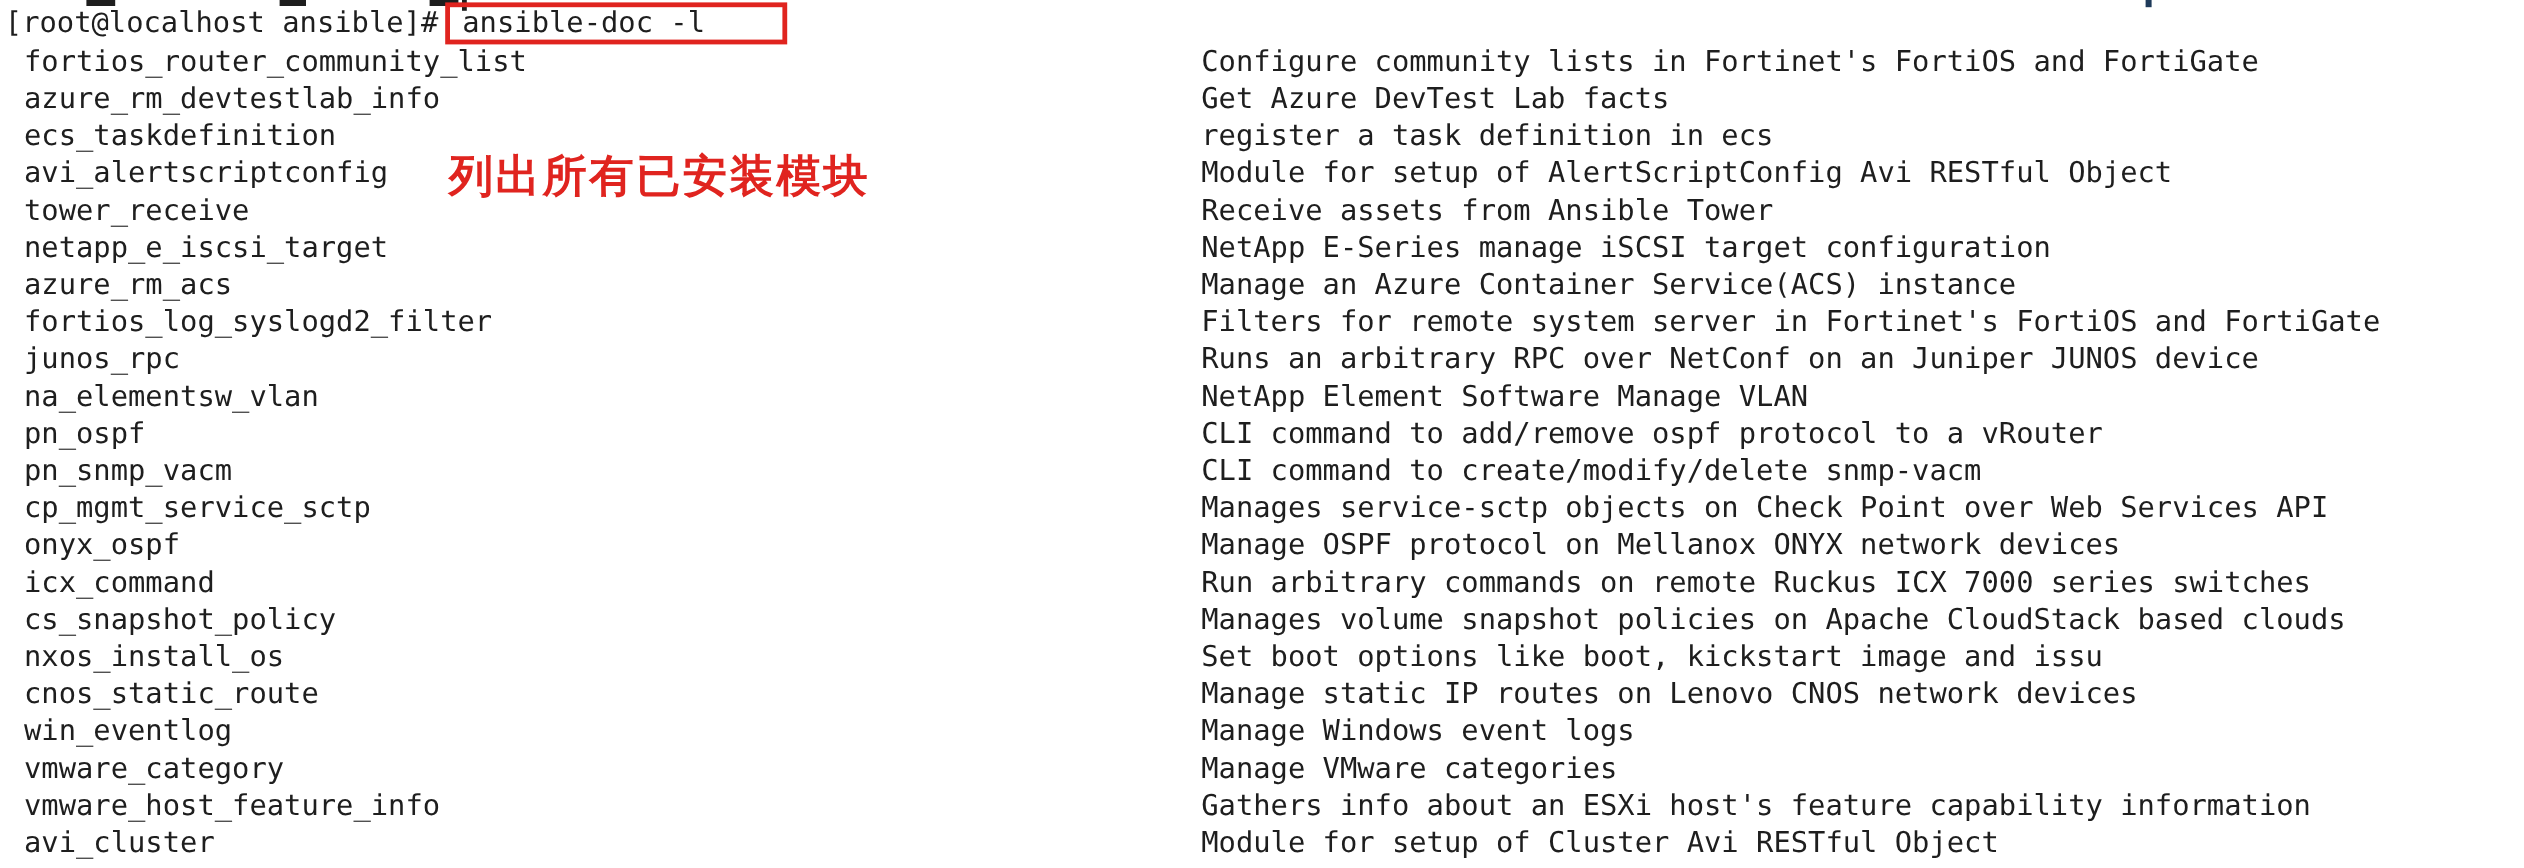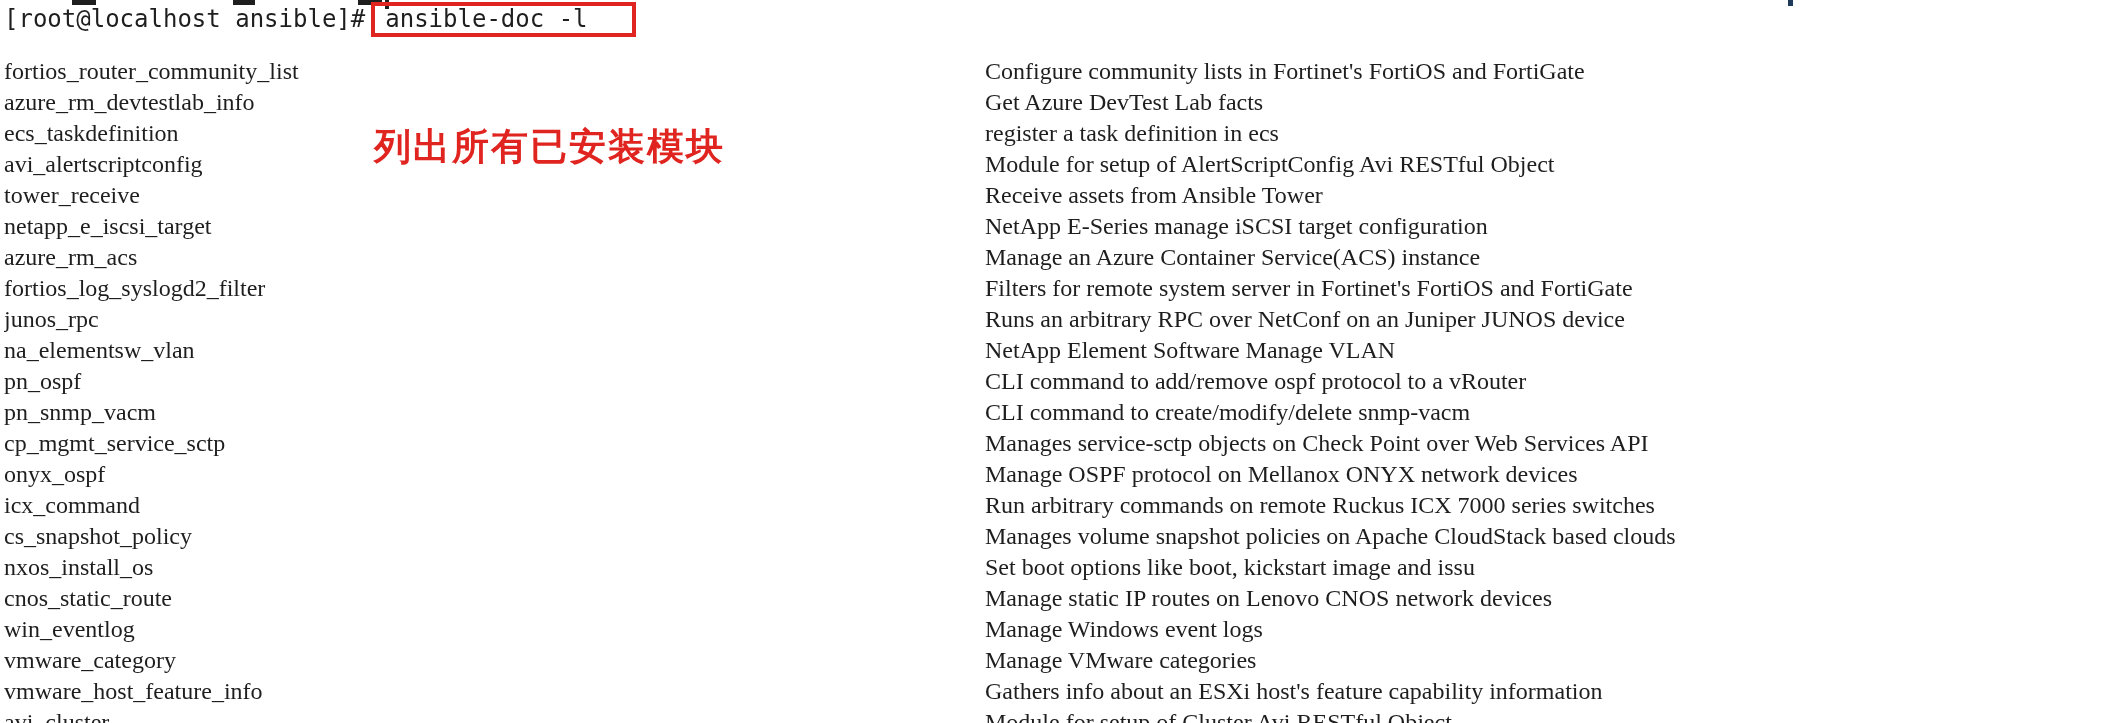--- a/index.html
+++ b/index.html
@@ -40,47 +40,45 @@
     height: 34px;
     font-size: 24px;
     line-height: 32px;
     display: flex;
     align-items: center;
   }
   .cmd-box {
     display: inline-block;
     margin-left: 6px;
     border: 4px solid #e0241f;
-    padding: 0 44px 1px 10px;
+    padding: 0 64px 1px 10px;
     line-height: 26px;
     height: 26px;
   }
   .rows {
     position: absolute;
-    left: 4px;
+    left: 20px;
     top: 36px;
     right: 0;
     font-size: 24px;
     line-height: 31px;
-    font-family: Liberation Serif, serif;
   }
   .row {
     display: flex;
     height: 31px;
     align-items: baseline;
   }
   .cell-name {
     flex: 0 0 auto;
     width: 981px;
     overflow: hidden;
   }
   .cell-desc {
     flex: 1 1 auto;
     overflow: hidden;
-    margin-top: 20px;
   }
   .annotation {
     position: absolute;
     left: 374px;
     top: 122px;
     font-family: Liberation Serif, serif;
     font-size: 37px;
     font-weight: 700;
     color: #e0241f;
     letter-spacing: 2px;

